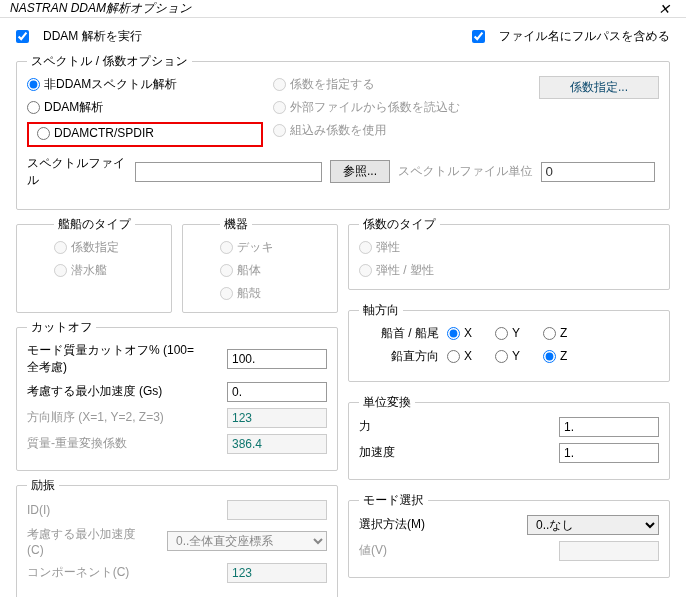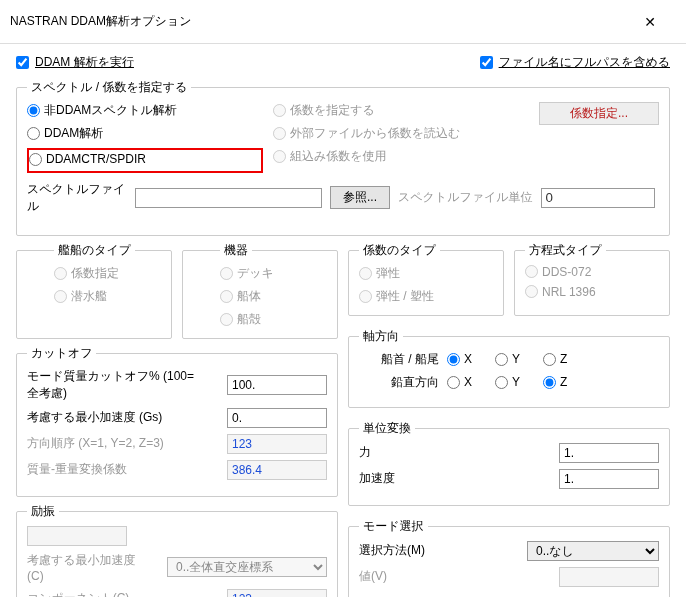--- a/index.html
+++ b/index.html
@@ -5,70 +5,71 @@
     * { box-sizing: border-box; margin: 0; padding: 0; }
     body {
       font-family: "Yu Gothic UI", "Meiryo", sans-serif;
       font-size: 12px;
       background: #fff;
       width: 686px;
       height: 597px;
       overflow: hidden;
     }
     .titlebar {
-      height: 44px;
+      height: 18px;
       display: flex;
       align-items: center;
       justify-content: space-between;
-      padding: 0 16px 0 10px;
+      padding: 0 2px 0 10px;
       border-bottom: 1px solid #ddd;
+      font-style: italic;
     }
     .titlebar .title { font-size: 12px; }
     .close-btn {
       width: 40px;
       height: 28px;
       text-align: center;
       line-height: 28px;
       font-size: 14px;
       cursor: default;
     }
     .content { padding: 10px 16px; }
     .top-row {
       display: flex;
       justify-content: space-between;
       margin-bottom: 8px;
     }
-    .checkbox-wrap { display: inline-flex; align-items: center; gap: 6px; text-decoration: underline; }
+    .checkbox-wrap { display: inline-flex; align-items: center; gap: 14px; }
     .checkbox-wrap input[type=checkbox] { width: 13px; height: 13px; }
     fieldset {
       border: 1px solid #ccc;
       border-radius: 2px;
       padding: 6px 10px 10px 10px;
       margin-bottom: 6px;
     }
     legend { font-size: 12px; padding: 0 4px; }
     .radio-item { display: inline-flex; align-items: center; gap: 4px; }
     .radio-item input[type=radio] { width: 13px; height: 13px; }
     .disabled { color: #999; }
     .highlight-box {
       border: 2px solid #e00;
-      padding: 2px 0;
+      padding: 2px 8px;
       display: inline-block;
     }
     .btn {
       background: #e5e5e5;
       border: 1px solid #999;
       padding: 2px 10px;
       font-size: 12px;
       min-width: 60px;
       text-align: center;
       cursor: default;
     }
     .btn-wide { min-width: 120px; }
-    .btn-disabled { color: #b91c1c; background: #eee; border-color: #ccc; }
+    .btn-disabled { color: #0c4a6e; background: #eee; border-color: #ccc; }
     .file-row {
       display: flex;
       align-items: center;
       gap: 8px;
       margin: 8px 4px 10px 0;
     }
     .file-row .label { width: 100px; }
     .file-row input[type=text] {
       flex: 1;
       border: 1px solid #999;
@@ -107,21 +108,21 @@
       gap: 22px;
     }
     .form-row .flabel { flex: 1; }
     .form-row input[type=text], .form-row select {
       width: 100px;
       height: 20px;
       border: 1px solid #999;
       padding: 0 4px;
       font-size: 12px;
     }
-    .form-row input.ro { background: #f5f5f5; color: #1d4ed8; border-color: #ccc; }
+    .form-row input.ro { background: #f5f5f5; color: #0f766e; border-color: #ccc; }
     .axis-row {
       display: flex;
       align-items: center;
       gap: 8px;
       margin-bottom: 6px;
     }
     .axis-row .alabel { width: 80px; text-align: right; }
     .axis-row .radio-item { min-width: 40px; }
     .vcol { display: flex; flex-direction: column; gap: 6px; }
     .half-right { display: flex; flex-direction: column; gap: 6px; }
@@ -143,21 +144,21 @@
       <input type="checkbox" checked="" style="">
       <span>DDAM 解析を実行</span>
     </label>
     <label class="checkbox-wrap">
       <input type="checkbox" checked="" style="">
       <span>ファイル名にフルパスを含める</span>
     </label>
   </div>
 
   <fieldset class="spectrum-fieldset">
-    <legend>スペクトル / 係数を指定する</legend>
+    <legend>スペクトル / 係数オプション</legend>
     <div class="spectrum-top-grid">
       <div class="vcol">
         <label class="radio-item">
             <input type="radio" name="sp" checked="" style="">
             <span>非DDAMスペクトル解析</span>
           </label>
         <label class="radio-item">
             <input type="radio" name="sp" style="">
             <span>DDAM解析</span>
           </label>
@@ -248,20 +249,21 @@
         </div>
         <div class="form-row">
           <span class="flabel disabled">質量-重量変換係数</span>
           <input class="ro" type="text" readonly="" value="386.4" style="">
         </div>
       </fieldset>
 
       <fieldset>
         <legend>励振</legend>
         <div class="form-row">
+          <span class="flabel disabled">ID(I)</span>
           <input class="ro" type="text" readonly="" style="">
         </div>
         <div class="form-row">
           <span class="flabel disabled">考慮する最小加速度(C)</span>
           <select disabled="" style="width:160px;background:#f5f5f5;color:#555;">
             <option>0..全体直交座標系</option>
           </select>
         </div>
         <div class="form-row">
           <span class="flabel disabled">コンポーネント(C)</span>
@@ -278,33 +280,20 @@
             <label class="radio-item disabled">
                 <input type="radio" disabled="" style="">
                 <span>弾性</span>
               </label>
             <label class="radio-item disabled">
                 <input type="radio" disabled="" style="">
                 <span>弾性 / 塑性</span>
               </label>
           </div>
         </fieldset>
-        <fieldset>
-          <legend>方程式タイプ</legend>
-          <div class="vcol">
-            <label class="radio-item disabled">
-                <input type="radio" disabled="" style="">
-                <span>DDS-072</span>
-              </label>
-            <label class="radio-item disabled">
-                <input type="radio" disabled="" style="">
-                <span>NRL 1396</span>
-              </label>
-          </div>
-        </fieldset>
       </div>
 
       <fieldset>
         <legend>軸方向</legend>
         <div class="axis-row">
           <span class="alabel">船首 / 船尾</span>
           <label class="radio-item">
               <input type="radio" name="bow" checked="" style="">
               <span>X</span>
             </label>

